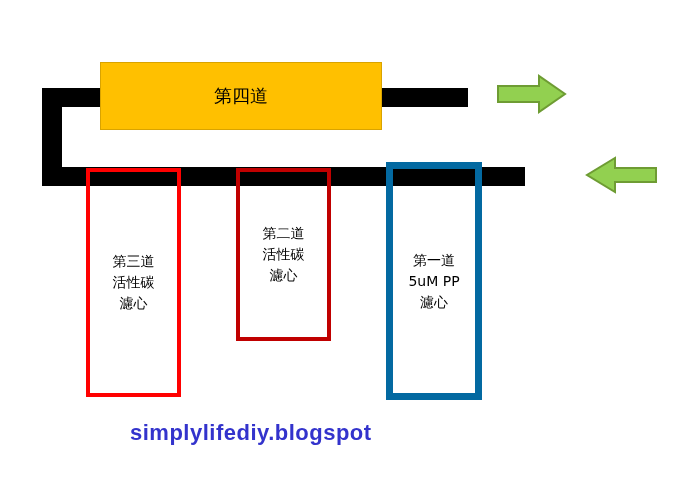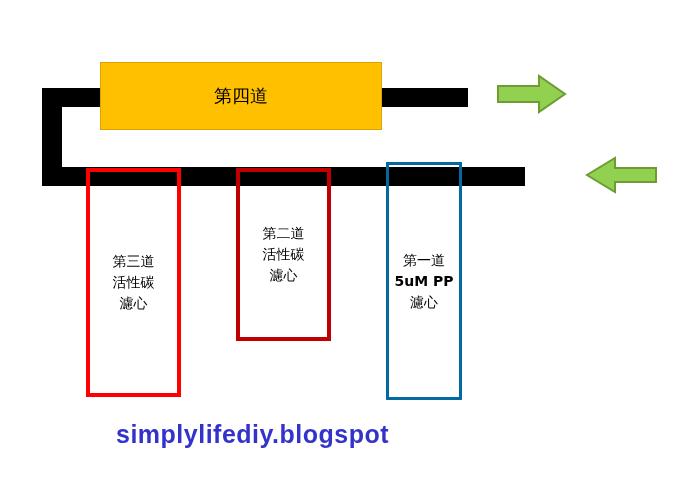--- a/index.html
+++ b/index.html
@@ -36,32 +36,32 @@
     display: flex; flex-direction: column;
     align-items: center; justify-content: center;
     text-align: center;
     font-size: 14px; color: #000;
     line-height: 1.5;
     background: transparent;
     z-index: 3;
   }
   .stage3-box { left: 86px;  top: 168px; width: 95px; height: 229px; border: 4px solid #FF0000; }
   .stage2-box { left: 236px; top: 168px; width: 95px; height: 173px; border: 4px solid #C00000; }
-  .stage1-box { left: 386px; top: 162px; width: 76px; height: 238px; border: 3px solid #0369a1; text-align: right; }
-  .latin-bold { font-weight: bold; }
+  .stage1-box { left: 386px; top: 162px; width: 96px; height: 238px; border: 7px solid #0369a1; text-align: right; }
+  .latin-bold { font-weight: normal; }
 
   .arrow { position: absolute; z-index: 2; line-height: 0; }
   .arrow-right { left: 497px; top: 74px; }
   .arrow-left  { left: 584px; top: 156px; }
   .arrow svg polygon { fill: #92D050; stroke: #6E9C33; stroke-width: 2; }
 
   .watermark {
     position: absolute;
-    left: 116px; top: 420px;
-    font-size: 25px;
+    left: 130px; top: 420px;
+    font-size: 22px;
     font-weight: bold;
     color: #3333CC;
     font-family: "Liberation Sans", sans-serif;
     letter-spacing: 0.5px;
     z-index: 4;
     white-space: nowrap;
   }
 </style>
 </head>
 <body>

